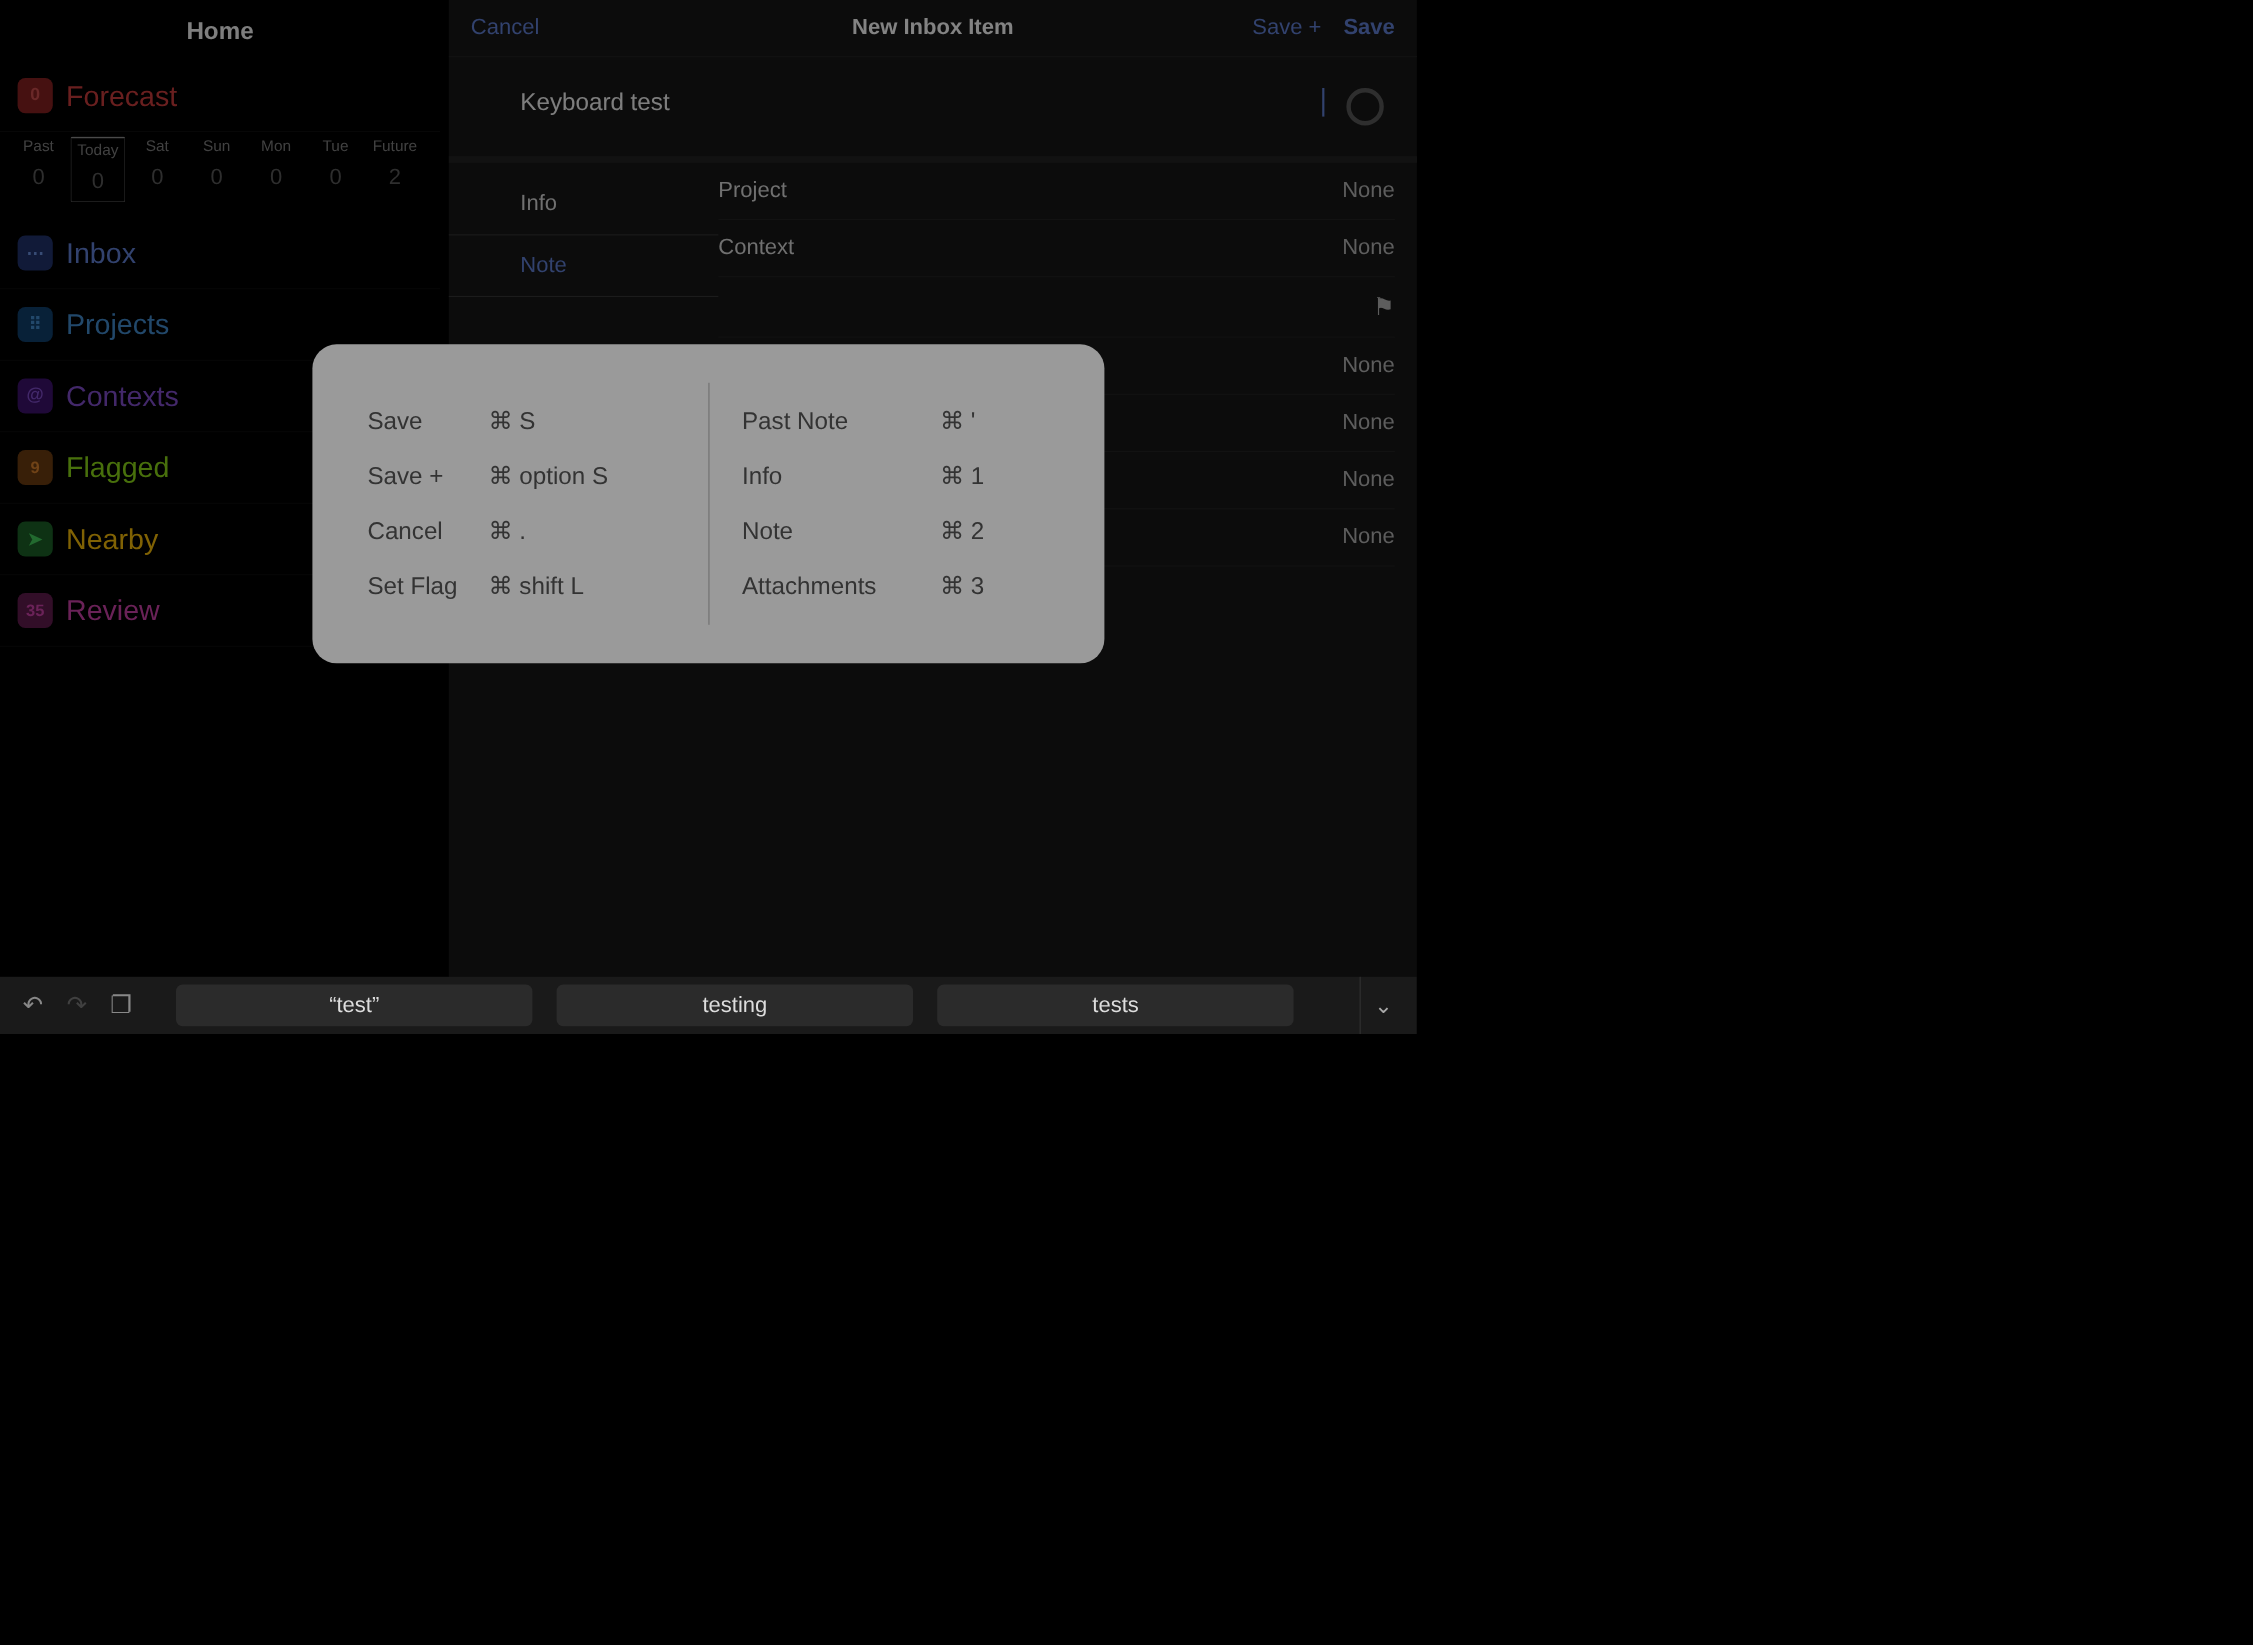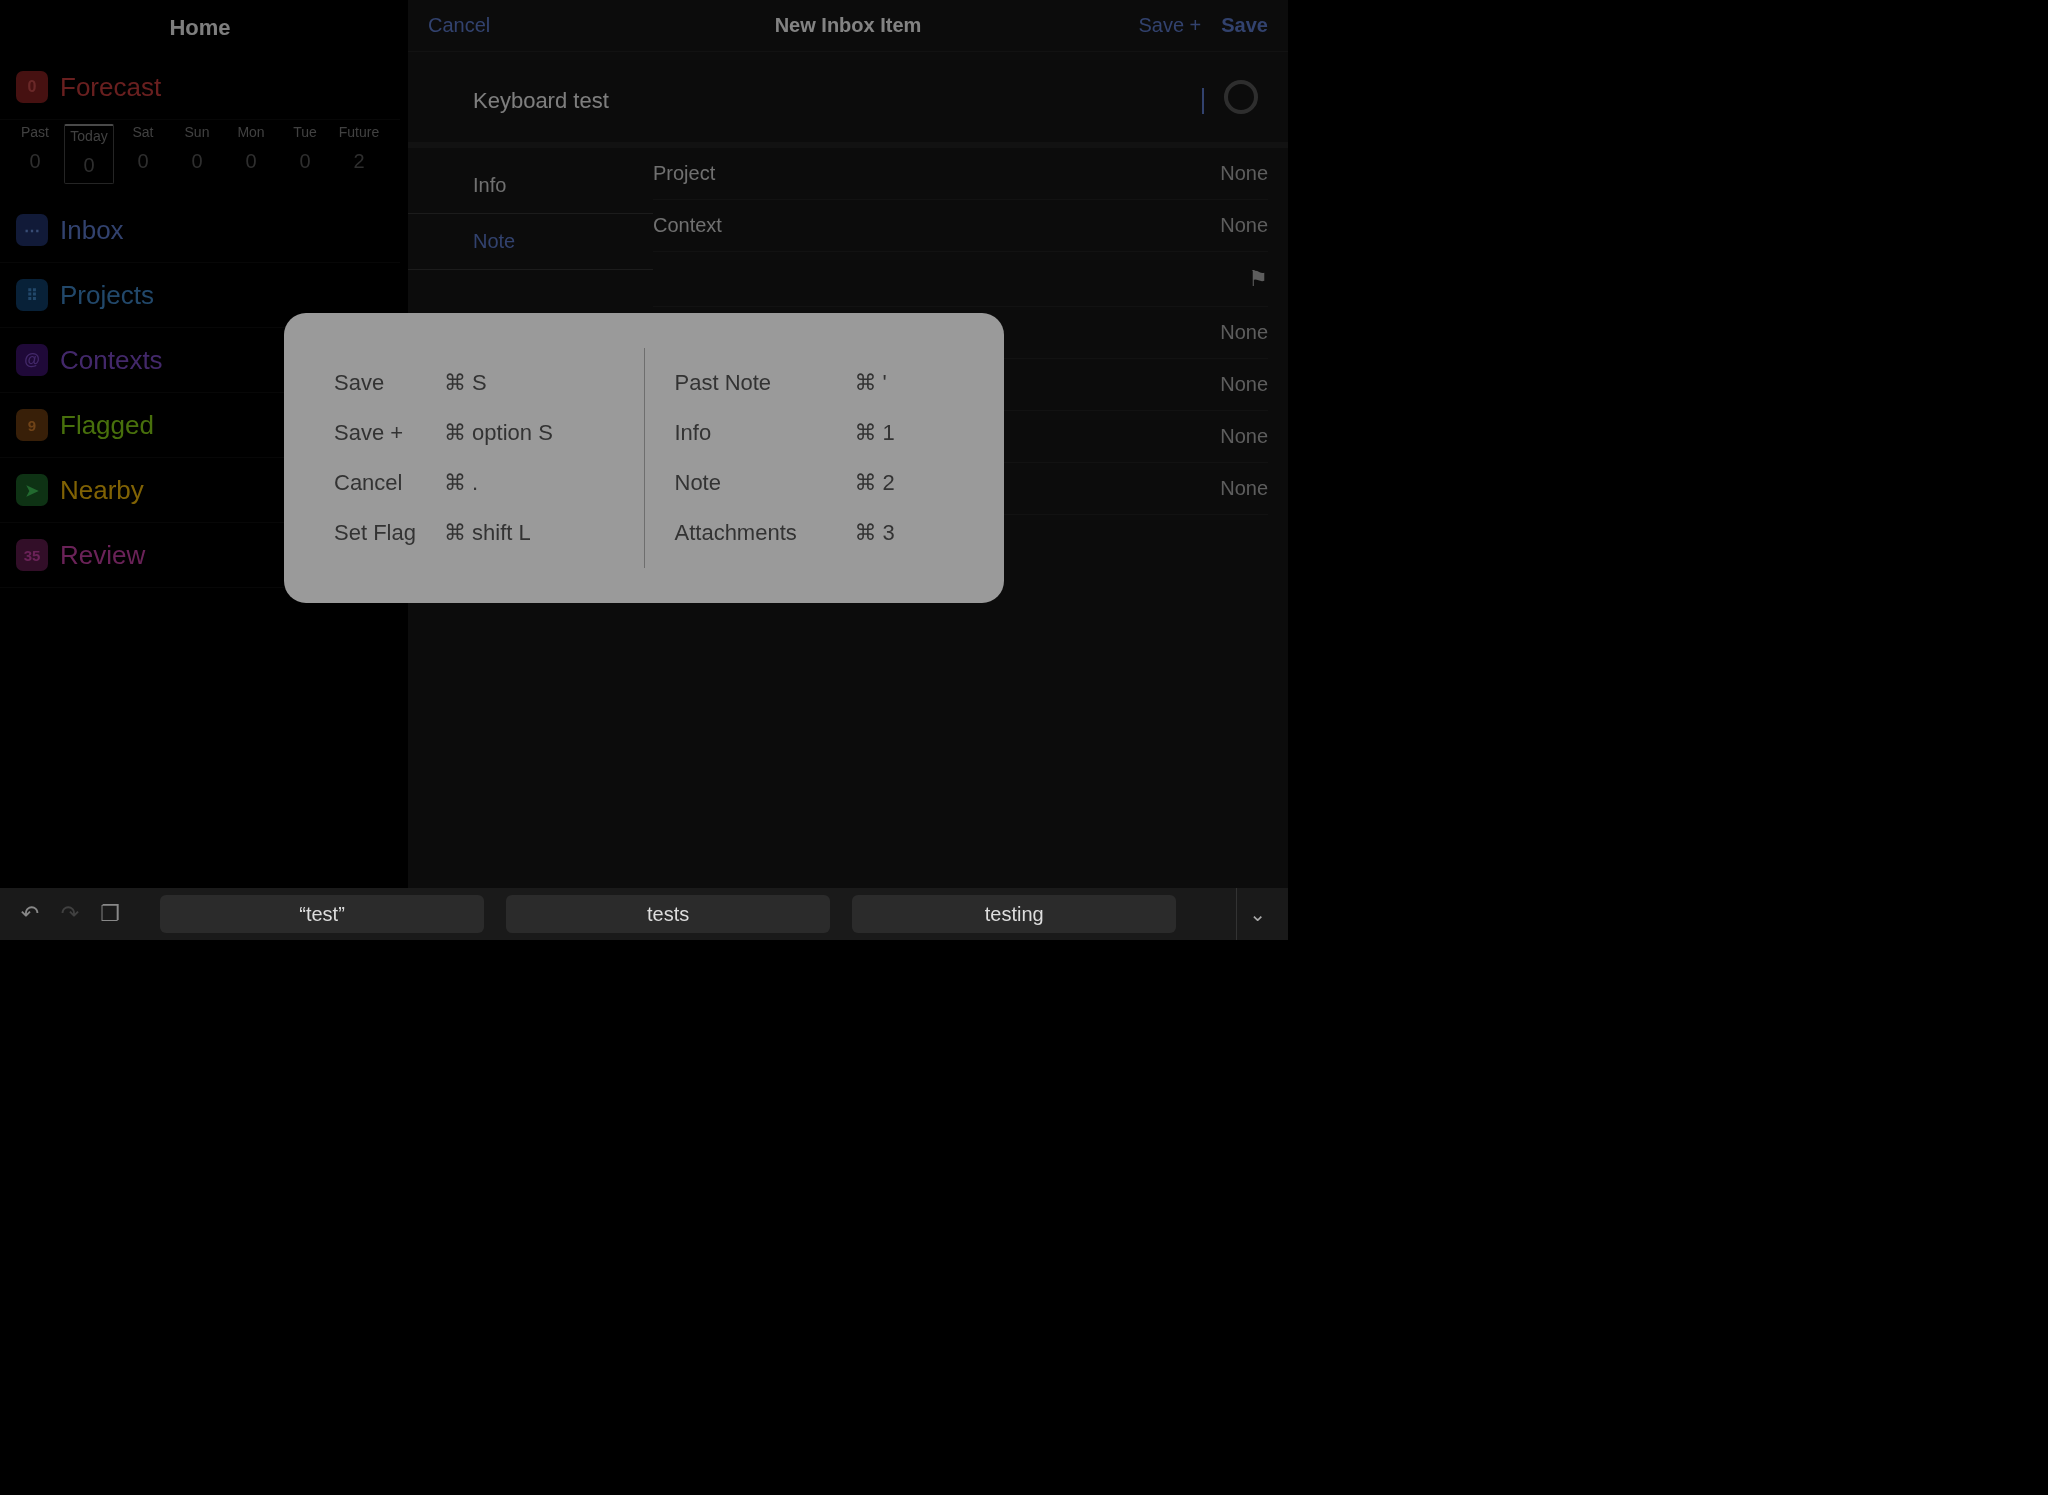--- a/index.html
+++ b/index.html
@@ -94,21 +94,21 @@
   .ed-title {
     position: absolute; left: 0; right: 0; text-align: center;
     font-size: 20px; font-weight: 700; color: #eee;
     pointer-events: none;
   }
   .ed-saveplus { margin-left: auto; color: #5b78c8; font-size: 20px; }
   .ed-save { margin-left: 20px; color: #5b78c8; font-size: 20px; font-weight: 700; }
 
   .title-row {
     display: flex;
-    align-items: flex-end;
+    align-items: flex-start;
     padding: 28px 30px 28px 65px;
   }
   .title-input {
     flex: 1;
     background: transparent; border: none; outline: none;
     color: #e6e6e6; font-size: 22px;
     border-right: 2px solid #5b78c8; 
     padding-right: 1px;
   }
   .status-circle {
@@ -373,19 +373,19 @@
     </div>
   </div>
 </div>
 
 <div class="kbdbar">
   <div class="kb-icon">↶</div>
   <div class="kb-icon" style="opacity:.35">↷</div>
   <div class="kb-icon">❐</div>
   <div class="suggestions">
     <div class="sugg">“test”</div>
+    <div class="sugg">testing</div>
     <div class="sugg">tests</div>
-    <div class="sugg">testing</div>
   </div>
   <div class="kb-dismiss">
     <span>⌄</span>
   </div>
 </div>
 
 </body></html>

